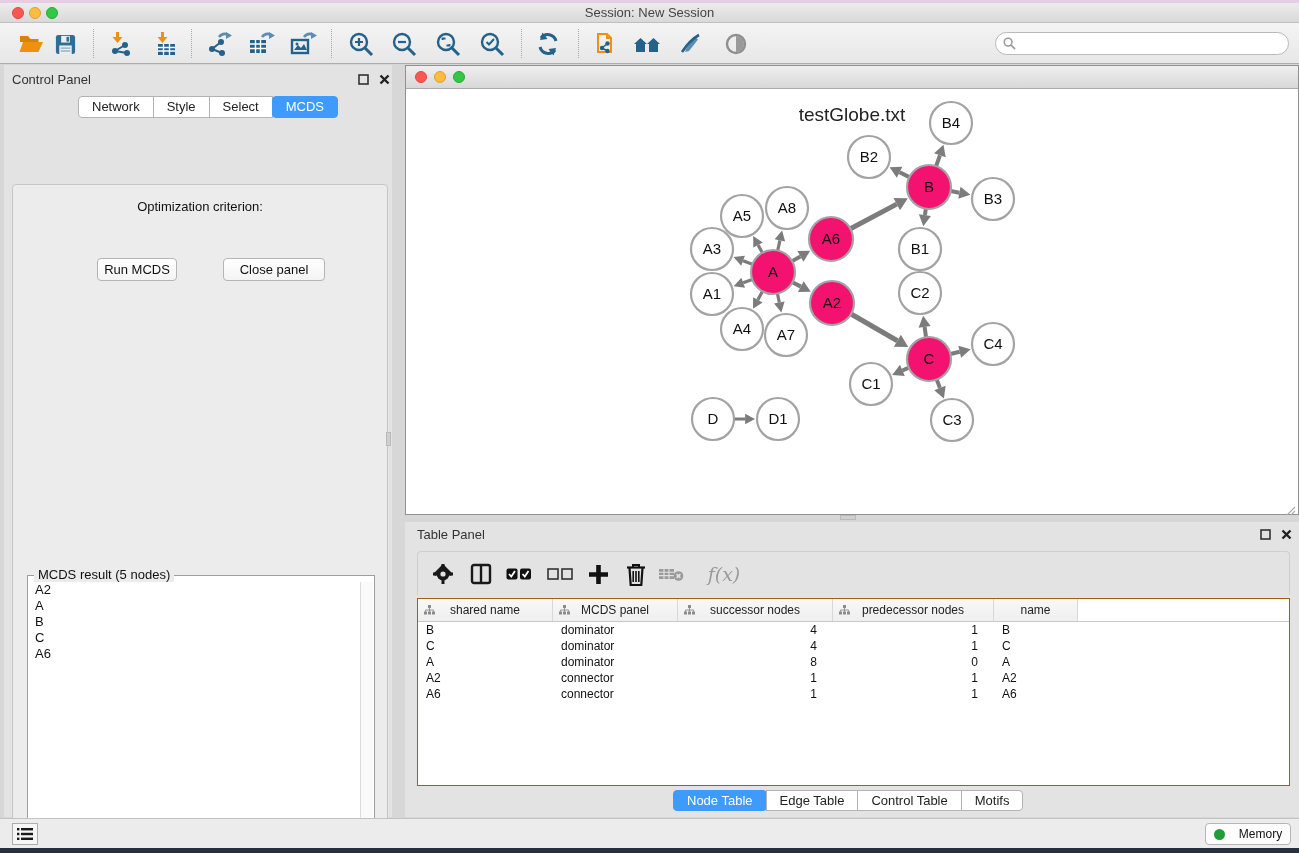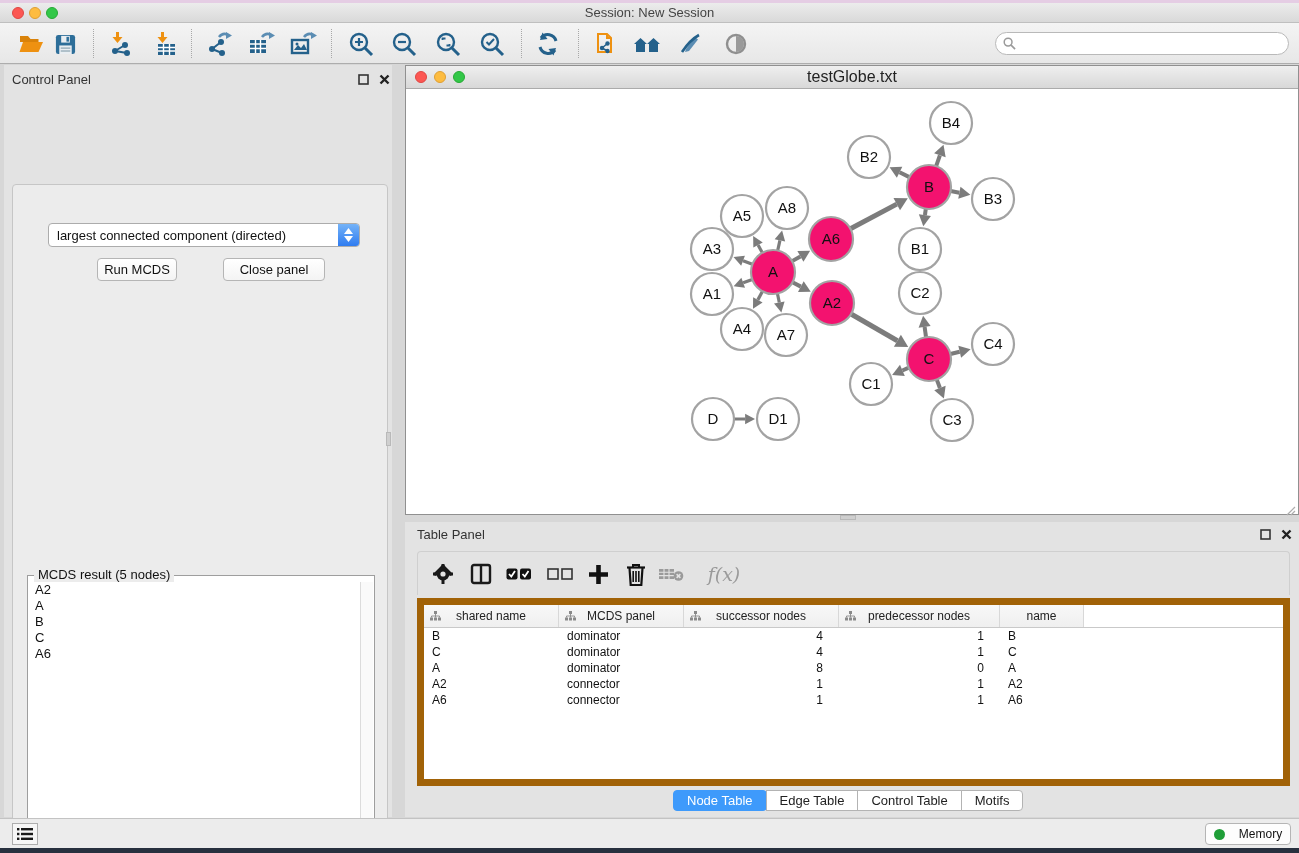--- a/index.html
+++ b/index.html
@@ -50,30 +50,30 @@
     border:1px solid #9E9E9E; background:#fff; }
   .groupbox .legend { position:absolute; left:6px; top:-9px; background:#ECECEC; padding:0 4px; font-size:13px; color:#111; }
   .result-list { position:absolute; left:1px; top:6px; width:332px; bottom:1px; background:#fff; overflow:hidden; }
   .result-item { font-size:13px; color:#111; padding-left:6px; line-height:16px; }
   .result-scroll { position:absolute; right:1px; top:6px; width:13px; bottom:1px; background:#FAFAFA; border-left:1px solid #DCDCDC; }
 
   
   .net-window { left:405px; top:65px; width:894px; height:450px; background:#fff; border:1px solid #909090; }
   .net-titlebar { position:absolute; left:0; top:0; width:100%; height:23px;
     background:linear-gradient(#EFEFEF,#D8D8D8); border-bottom:1px solid #ABABAB; }
-  .net-titlebar .title { width:100%; text-align:center; line-height:22px; font-size:16px; color:#222; }
+  .net-titlebar .title { width:100%; text-align:center; line-height:22px; font-size:19px; color:#222;margin-top:38px; }
   .net-canvas { position:absolute; left:1px; top:24px; }
   .grip-corner { position:absolute; right:2px; bottom:2px; width:10px; height:10px; }
 
   
   .table-panel { left:405px; top:522px; width:894px; height:295px; background:#E3E3E3; }
   .tp-toolbar { position:absolute; left:12px; top:29px; width:873px; height:44px;
     background:#E3E3E3; border:1px solid #CFCFCF; border-bottom:none; border-radius:4px 4px 0 0; }
   .tp-icon { position:absolute; top:5px; width:34px; height:34px; display:flex; align-items:center; justify-content:center; }
-  .data-table { position:absolute; left:12px; top:76px; width:873px; height:188px; background:#fff; border:7px solid #a16207; overflow:hidden; }
+  .data-table { position:absolute; left:12px; top:76px; width:873px; height:188px; background:#fff; border:1px solid #a16207; overflow:hidden; }
   .thead { display:flex; height:23px; border-bottom:1px solid #C9C9C9; }
   .th { background:linear-gradient(#F8F8F8,#EFEFEF); border-right:1px solid #D8D8D8; position:relative;
     display:flex; align-items:center; justify-content:center; font-size:12px; color:#222; }
   .th .hicon { position:absolute; left:6px; top:5px; }
   .trow { display:flex; height:16px; align-items:center; }
   .td { font-size:12px; color:#111; white-space:nowrap; }
   .bottom-tabs { position:absolute; left:268px; top:268px; display:flex; }
   .bottom-tabs .seg { height:21px; line-height:19px; }
 
   
@@ -242,32 +242,28 @@
   <div class="mini-btn" style="left:352px; top:7px">
     <svg width="11" height="11" viewBox="0 0 11 11">
         <rect x="1" y="1" width="9" height="9" fill="none" stroke="#333" stroke-width="1.6"></rect>
       </svg>
   </div>
   <div class="mini-btn" style="left:373px; top:7px">
     <svg width="11" height="11" viewBox="0 0 11 11">
         <path d="M1.5 1.5 L9.5 9.5 M9.5 1.5 L1.5 9.5" stroke="#222" stroke-width="2.4"></path>
       </svg>
   </div>
+  <div class="tabbar" style="left:74px; top:31px">
+      <div class="seg">Network</div>
+      <div class="seg">Style</div>
+      <div class="seg">Select</div>
+      <div class="seg active">MCDS</div>
+    </div>
   <div class="cp-content">
-    <div class="dropdown">
-      <span class="val">largest connected component (directed)</span>
-      <span class="stepper">
-        <svg width="9" height="6" viewBox="0 0 9 6">
-            <path d="M4.5 0 L9 6 H0 z" fill="#fff"></path>
-          </svg>
-        <svg width="9" height="6" viewBox="0 0 9 6">
-            <path d="M4.5 6 L0 0 H9 z" fill="#fff"></path>
-          </svg>
-      </span>
-    </div>
+    <div class="opt-label">Optimization criterion:</div>
     <button class="push-btn" style="left:84px; top:73px; width:80px">Run MCDS</button>
     <button class="push-btn" style="left:210px; top:73px; width:102px">Close panel</button>
     <div class="groupbox">
       <span class="legend">MCDS result (5 nodes)</span>
       <div class="result-list">
           <div class="result-item">A2</div>
           <div class="result-item">A</div>
           <div class="result-item">B</div>
           <div class="result-item">C</div>
           <div class="result-item">A6</div>

